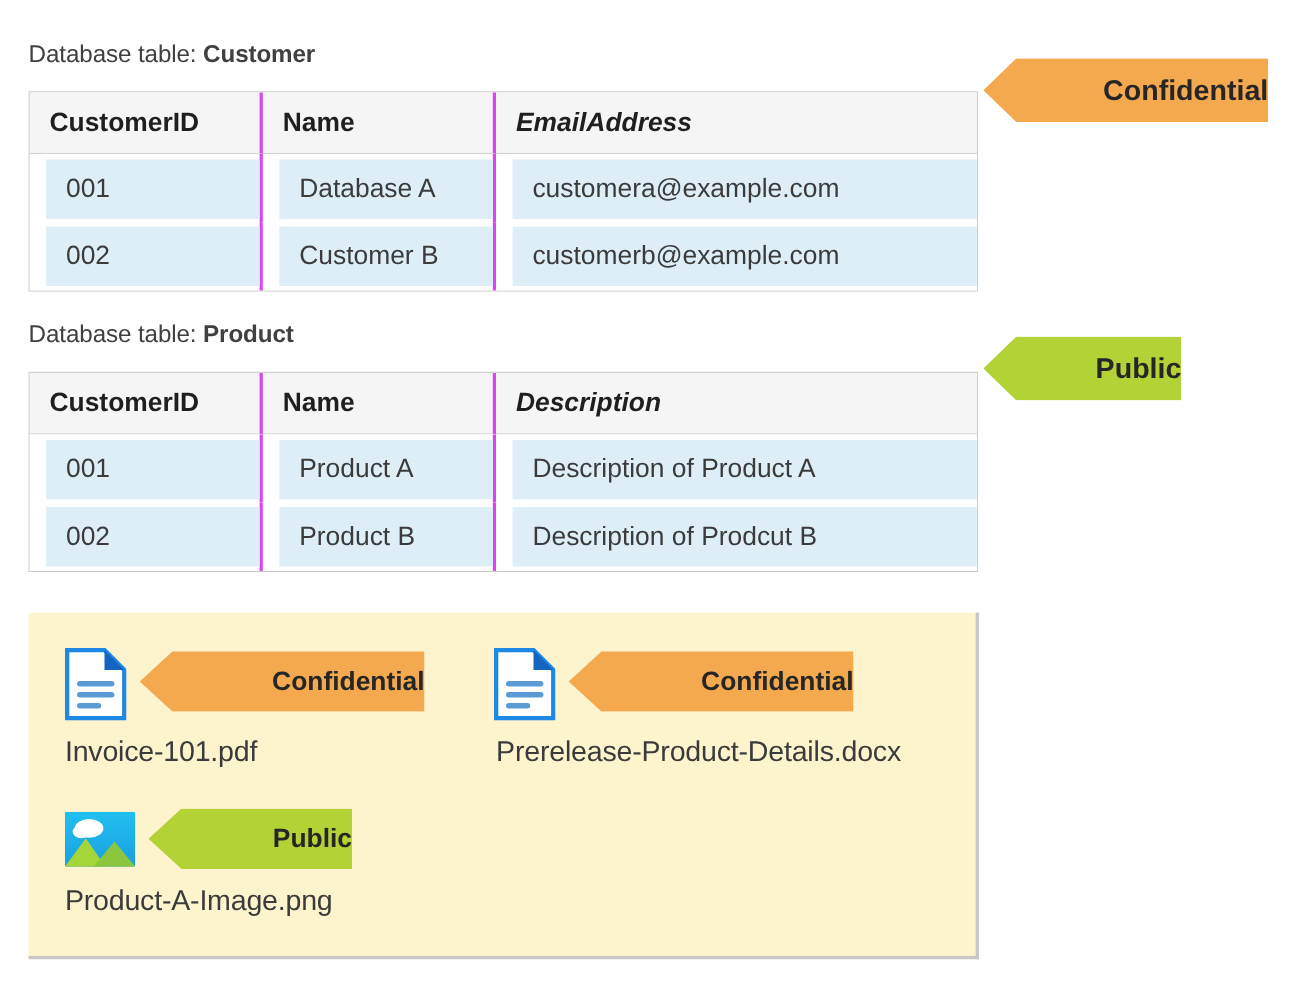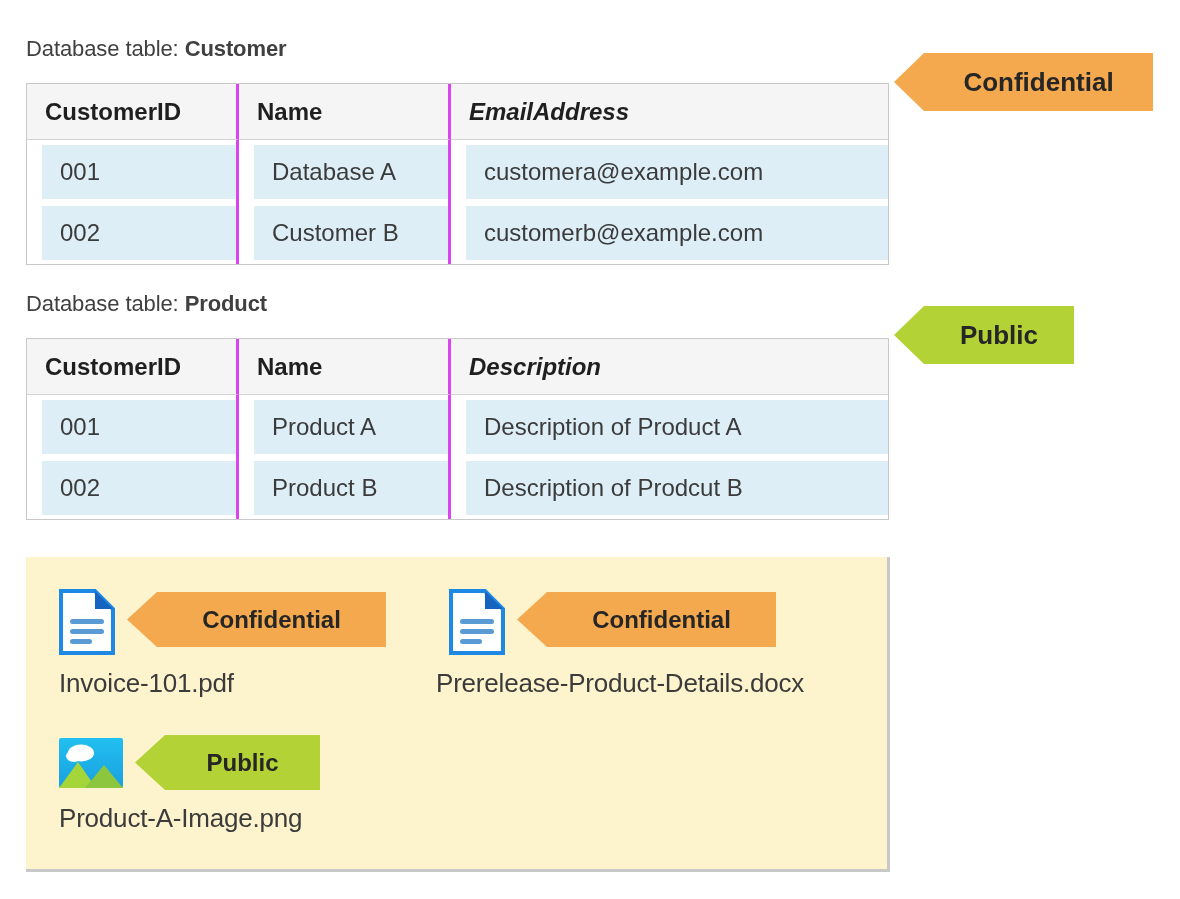--- a/index.html
+++ b/index.html
@@ -84,20 +84,21 @@
     color: #262626;
     white-space: nowrap;
     box-sizing: border-box;
   }
   .badge-confidential { background: #f5a94e; }
   .badge-public       { background: #b2d235; }
 
   .badge.arrow-left {
     clip-path: polygon(30px 0, 100% 0, 100% 100%, 30px 100%, 0 50%);
     padding-left: 30px;
+    justify-content: flex-end;
   }
 
   .badge-lg { height: 58px; font-size: 26px; }
   .badge-sm { height: 55px; font-size: 24px; }
 
   
   .file-panel {
     position: absolute;
     background: #fdf3cd;
     border-right: 3px solid #c8c8c8;
@@ -227,21 +228,21 @@
     <path d="M2 2 H36 L54 20 V64 H2 Z" fill="#ffffff" stroke="#1e88e5" stroke-width="4"></path>
     <path d="M36 2 L54 20 H36 Z" fill="#1565c0"></path>
     <rect x="11" y="30" width="34" height="5" rx="2.5" fill="#5b9bd5"></rect>
     <rect x="11" y="40" width="34" height="5" rx="2.5" fill="#5b9bd5"></rect>
     <rect x="11" y="50" width="22" height="5" rx="2.5" fill="#5b9bd5"></rect>
   </svg>
 </div>
 <div class="badge badge-confidential badge-sm arrow-left" style="left:517px; top:592px; width:259px;">
   <span>Confidential</span>
 </div>
-<div class="file-label" style="left:436px; top:668px;">Prerelease-Product-Details.docx</div>
+<div class="file-label" style="left:451px; top:668px;">Prerelease-Product-Details.docx</div>
 
 <div class="file-icon img-icon" style="left:59px; top:738px;">
   <svg width="64" height="50" viewBox="0 0 64 50" xmlns="http://www.w3.org/2000/svg">
     <defs>
       <linearGradient id="skyg" x1="0" y1="0" x2="0" y2="1">
         <stop offset="0%" stop-color="#21c0f0"></stop>
         <stop offset="100%" stop-color="#1a9fe0"></stop>
       </linearGradient>
     </defs>
     <rect x="0" y="0" width="64" height="50" rx="2" fill="url(#skyg)"></rect>

